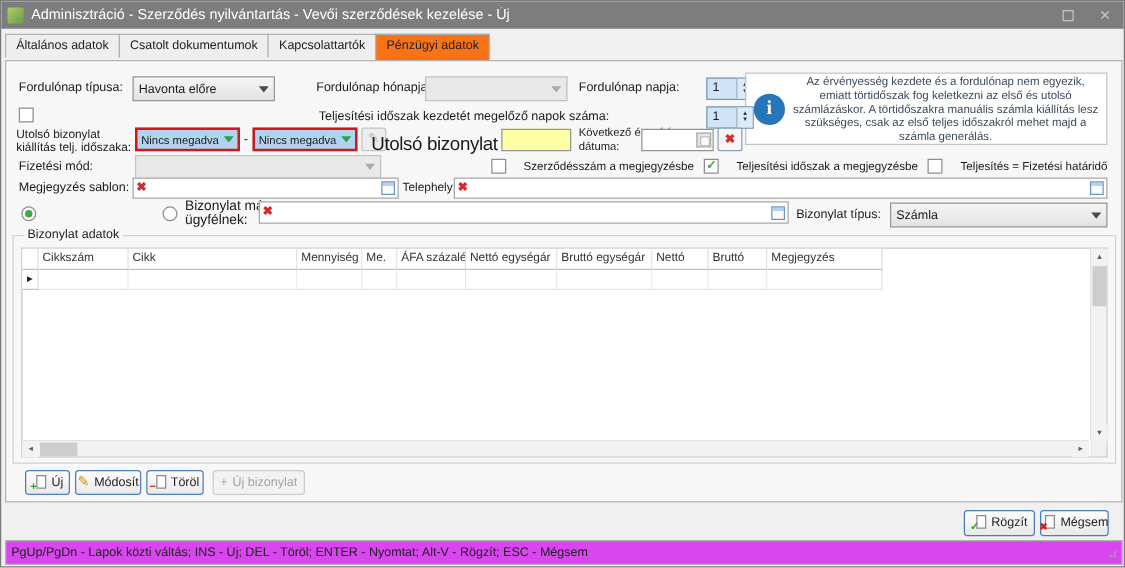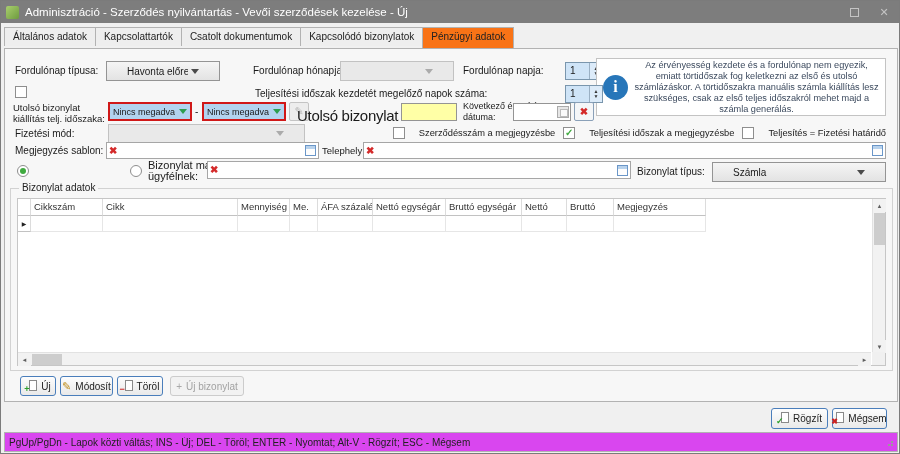--- a/index.html
+++ b/index.html
@@ -19,21 +19,21 @@
 .tab { height:19px; padding:3px 8px 2px; border:1px solid #b2b2b2; border-bottom:none; background:#eeeeee; margin-right:-1px; white-space:nowrap; color:#222; }
 .tab.active { height:21px; background:#f97316; z-index:4; position:relative; }
 
 
 .page { position:absolute; left:3px; top:47px; width:894px; height:354px; background:#f7f7f7; border:1px solid #b2b2b2; z-index:2; }
 .lbl { position:absolute; white-space:nowrap; color:#1a1a1a; }
 .lbl.wrap { white-space:normal; }
 .rt { text-align:left; }
 
 
-.combo { position:absolute; height:20px; border:1px solid #949494; background:linear-gradient(#f5f5f5,#e3e3e3); display:flex; align-items:center; padding:0 20px; }
+.combo { position:absolute; height:20px; border:1px solid #949494; background:linear-gradient(#f5f5f5,#e3e3e3); display:flex; align-items:center; padding:0 4px; }
 .combo .val { flex:1; white-space:nowrap; overflow:hidden; }
 .chev { width:0; height:0; border-left:4px solid transparent; border-right:4px solid transparent; border-top:5px solid #4a4a4a; flex:none; margin-left:3px; }
 .combo.disabled { background:#e9e9e9; border-color:#c2c2c2; }
 .combo.disabled .chev { border-top-color:#ababab; }
 .combo.flag { border:2px solid #d01818; background:#b2d3ef; height:19px; padding:0 3px; font-size:9px; }
 .combo.flag .chev { border-top-color:#2e9e4f; border-left-width:4px; border-right-width:4px; }
 
 
 .spinner { position:absolute; width:38px; height:18px; border:1px solid #7a96ad; background:#cfe4f7; display:flex; }
 .spinner .sval { flex:1; padding:2px 0 0 4px; }
@@ -152,23 +152,22 @@
     <span class="win-btn" data-name="maximize-button">
         <span class="max-glyph" data-name="maximize-icon"></span>
       </span>
     <span class="win-btn" data-name="close-button">
         <span data-name="close-icon">✕</span>
       </span>
   </div>
 
   <div class="tabstrip" data-name="tab-strip">
     <div class="tab" data-name="tab-altalanos-adatok"><span data-name="tab-label">Általános adatok</span></div>
+    <div class="tab" data-name="tab-csatolt-dokumentumok"><span data-name="tab-label">Csatolt dokumentumok</span></div>
     <div class="tab" data-name="tab-kapcsolattartok"><span data-name="tab-label">Kapcsolattartók</span></div>
-    <div class="tab" data-name="tab-csatolt-dokumentumok"><span data-name="tab-label">Csatolt dokumentumok</span></div>
-    <div class="tab" data-name="tab-kapcsolodo-bizonylatok"><span data-name="tab-label">Kapcsolódó bizonylatok</span></div>
     <div class="tab active" data-name="tab-penzugyi-adatok"><span data-name="tab-label">Pénzügyi adatok</span></div>
   </div>
 
   <div class="page" data-name="tab-page-penzugyi-adatok">
 
     <span class="lbl" data-name="label-fordulonap-tipusa">Fordulónap típusa:</span>
     <div class="combo" data-name="combo-fordulonap-tipusa">
       <span class="val" data-name="combo-value">Havonta előre</span>
       <span class="chev" data-name="chevron-down-icon"></span>
     </div>

